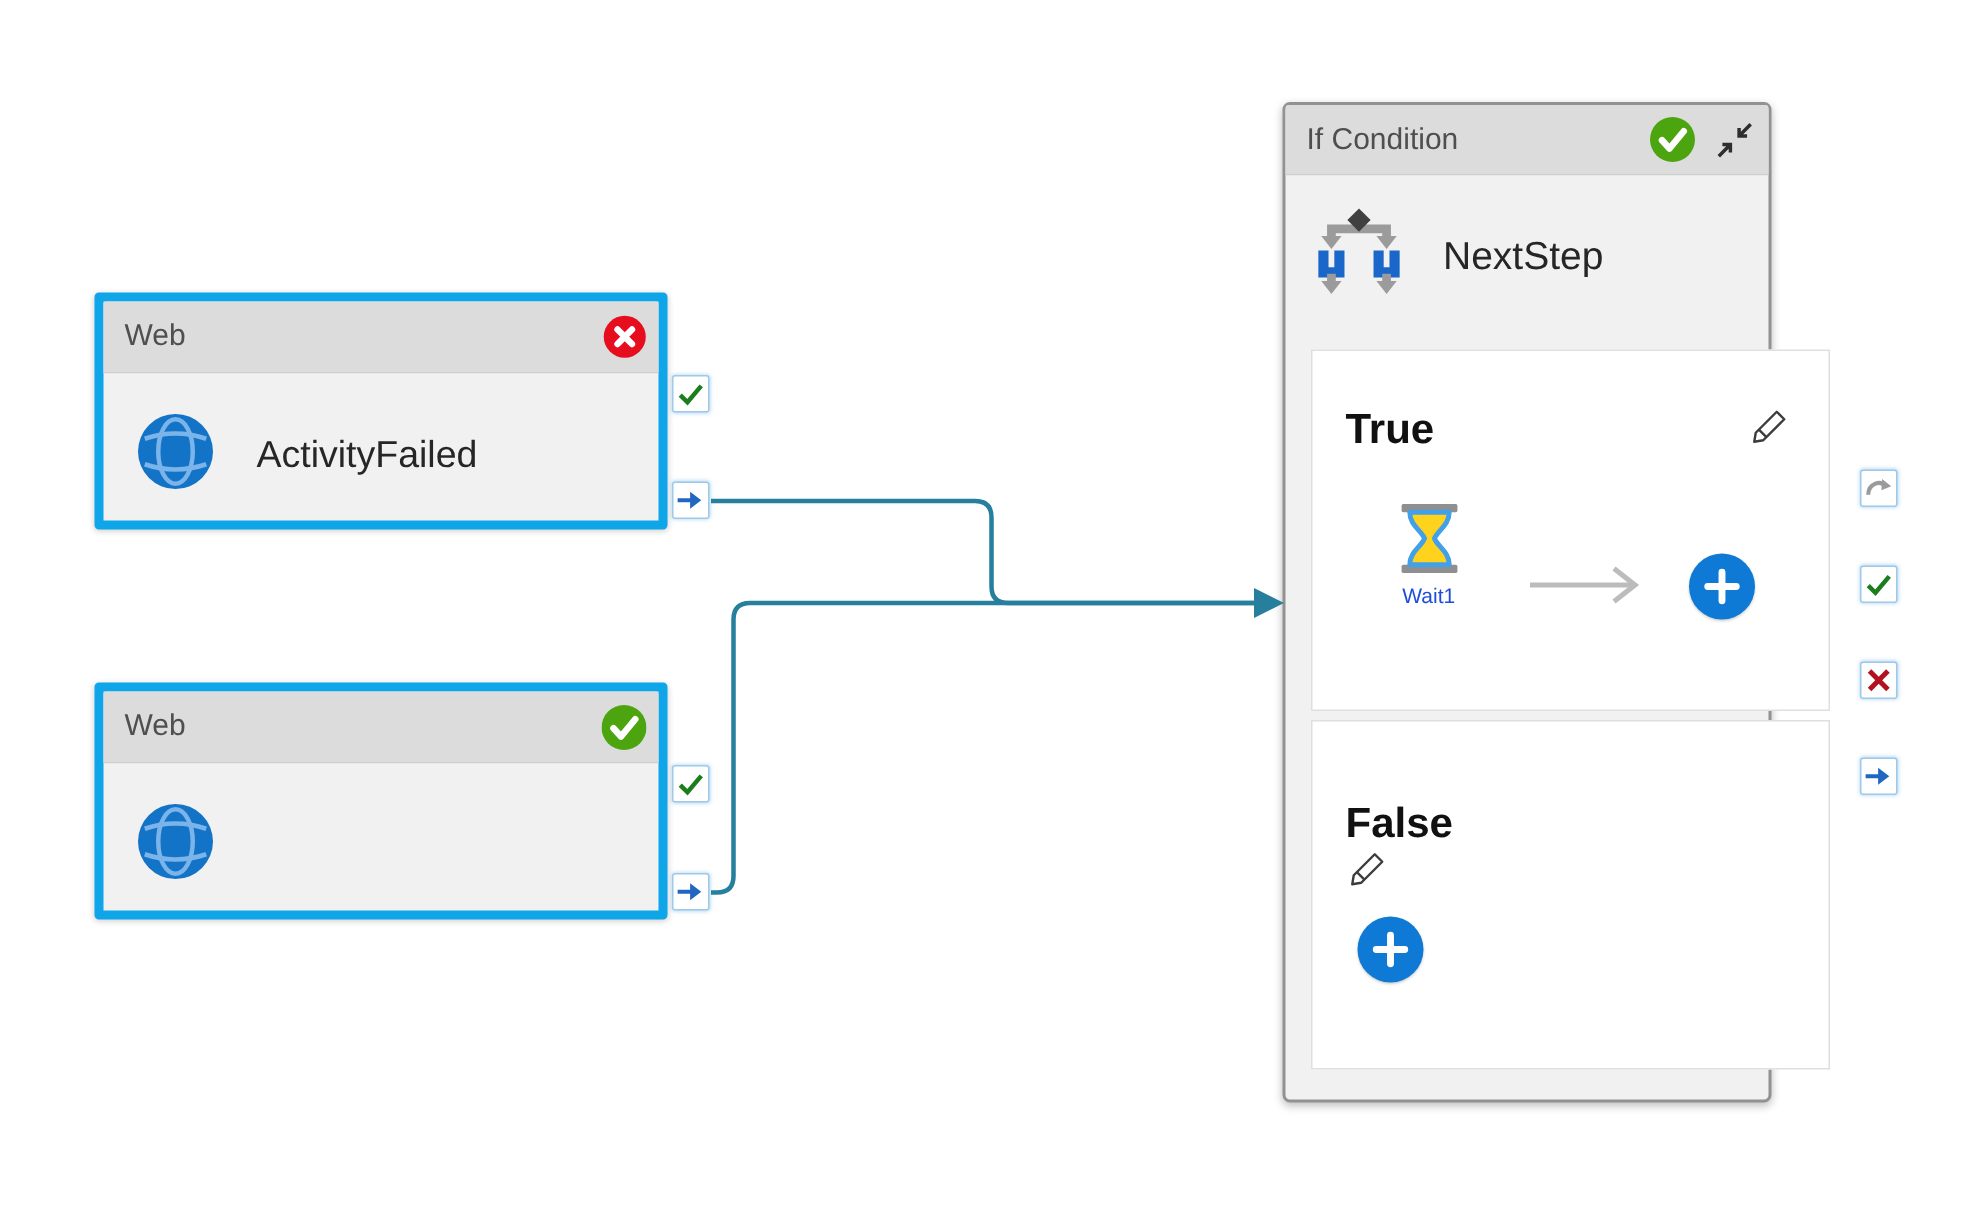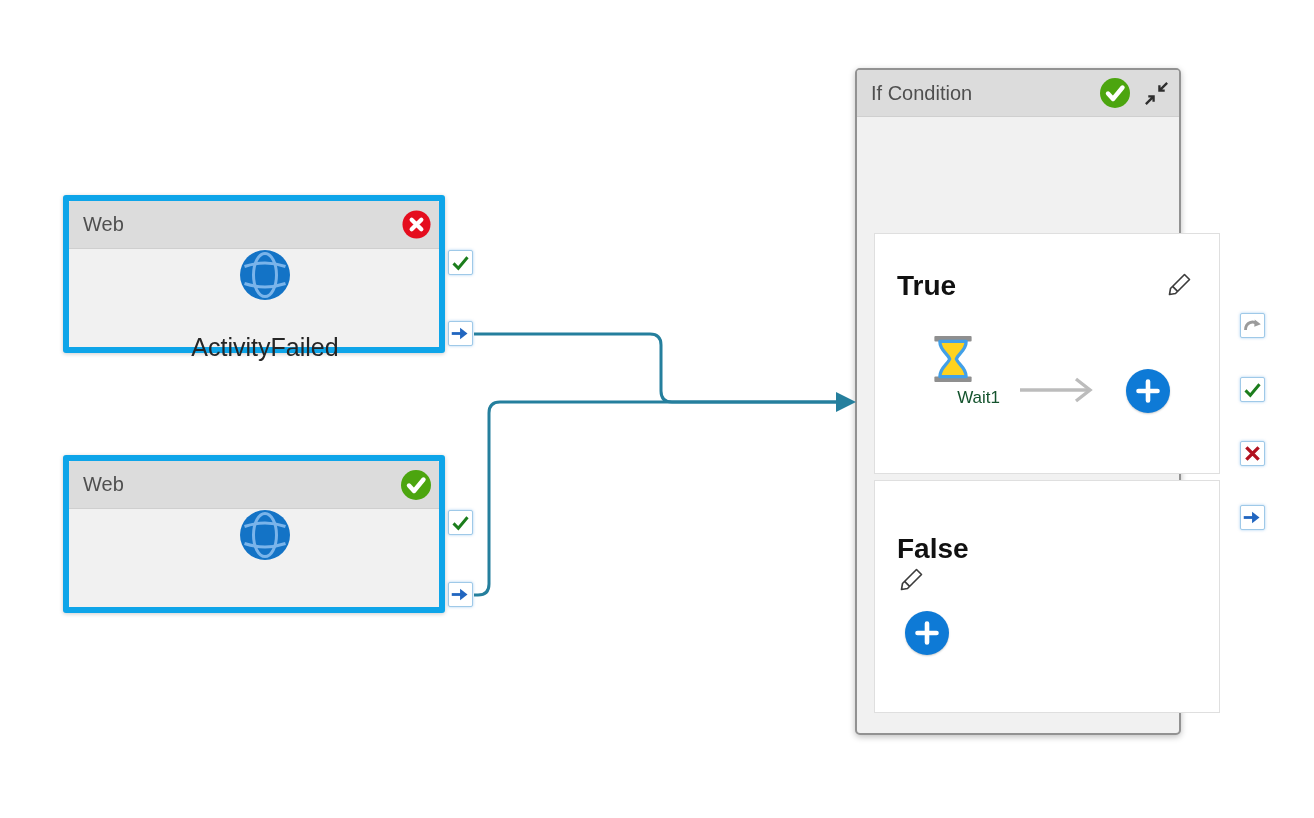--- a/index.html
+++ b/index.html
@@ -12,41 +12,41 @@
   .node{
     position:absolute;background:#f1f1f1;border:6px solid #0ea5e9;border-radius:3px;
     box-shadow:0 1px 4px rgba(0,0,0,.20);box-sizing:border-box;
   }
   .node-header{
     height:48px;background:#dcdcdc;border-bottom:1px solid #cfcfcf;
     display:flex;align-items:center;padding:0 8px 0 14px;box-sizing:border-box;
     border-radius:2px 2px 0 0;
   }
   .node-header .type-label{font-size:20px;color:#4f4f4f;flex:1 1 auto;white-space:nowrap;}
-  .node-body{display:flex;align-items:center;padding-left:22px;gap:28px;height:109px;flex-direction:column;}
+  .node-body{display:flex;align-items:center;padding-left:22px;gap:28px;height:109px;}
   .activity-name{font-size:25px;color:#262626;white-space:nowrap;}
 
   
   #if-node{
     left:855px;top:68px;width:326px;height:667px;
     border:2px solid #929292;border-radius:5px;box-shadow:0 2px 6px rgba(0,0,0,.25);
   }
   #if-node .node-header{height:47px;}
   .if-title-row{display:flex;align-items:center;gap:24px;margin:21px 0 0 17px;}
   .branch-card{
     position:absolute;left:17px;width:346px;background:#fff;border:1px solid #dfdfdf;
     box-sizing:border-box;
   }
   #true-card{top:163px;height:241px;}
   #false-card{top:410px;height:233px;}
   .branch-head{display:flex;align-items:flex-start;justify-content:space-between;padding:36px 24px 0 22px;}
   .branch-label{font-size:28px;font-weight:bold;color:#111;}
   .edit-btn{width:30px;height:30px;display:flex;align-items:center;justify-content:center;cursor:pointer;background:none;border:none;padding:0;}
   .wait-node{position:absolute;left:30px;top:102px;width:95px;text-align:center;}
-  .wait-label{font-size:17px;color:#14532d;margin-top:2px;text-align:right;}
+  .wait-label{font-size:14px;color:#1d4ed8;margin-top:2px;}
 
   
   .port{
     position:absolute;width:25px;height:25px;background:#fff;
     border:1px solid #9fc9e8;border-radius:2px;box-sizing:border-box;
     box-shadow:0 0 3px rgba(0,120,215,.35);
     display:flex;align-items:center;justify-content:center;cursor:pointer;
   }
 
   
@@ -163,20 +163,37 @@
         </svg>
       </span>
       <span style="cursor:pointer;display:flex;">
         <svg width="29" height="29" viewBox="0 0 30 30" fill="none" stroke="#2e2e2e" stroke-width="2.4">
           <path d="M 26 4 L 18 12 M 18 6.5 V 12 H 23.5"></path>
           <path d="M 4 26 L 12 18 M 12 23.5 V 18 H 6.5"></path>
         </svg>
       </span>
     </div>
 
+    <div class="if-title-row">
+      <span>
+        <svg width="64" height="60" viewBox="0 0 66 62">
+          <path class="st-gray" d="M 14 21 V 15 H 52 V 21" stroke-width="6" fill="none"></path>
+          <polygon class="fl-gray" points="7,20 21,20 14,29"></polygon>
+          <polygon class="fl-gray" points="45,20 59,20 52,29"></polygon>
+          <path class="st-ifblue" d="M 8.5 30 V 45 H 19.5 V 30" stroke-width="7" fill="none"></path>
+          <path class="st-ifblue" d="M 46.5 30 V 45 H 57.5 V 30" stroke-width="7" fill="none"></path>
+          <path class="st-gray" d="M 14 46 V 51" stroke-width="6" fill="none"></path>
+          <polygon class="fl-gray" points="7,51 21,51 14,60"></polygon>
+          <path class="st-gray" d="M 52 46 V 51" stroke-width="6" fill="none"></path>
+          <polygon class="fl-gray" points="45,51 59,51 52,60"></polygon>
+          <polygon points="33,1 41,9 33,17 25,9" fill="#404040"></polygon>
+        </svg>
+      </span>
+      <span class="activity-name" style="font-size:26px;">NextStep</span>
+    </div>
 
     <div class="branch-card" id="true-card">
       <div class="branch-head">
         <span class="branch-label">True</span>
         <button class="edit-btn">
           <span>
             <svg width="28" height="28" viewBox="0 0 28 28" fill="none" stroke="#3c3c3c" stroke-width="1.6" stroke-linejoin="round">
               <path d="M 18.5 4.5 L 23.5 9.5 L 9.5 23.5 L 3.5 24.5 L 4.5 18.5 Z"></path>
               <path d="M 6.6 16.4 L 11.6 21.4"></path>
             </svg>

